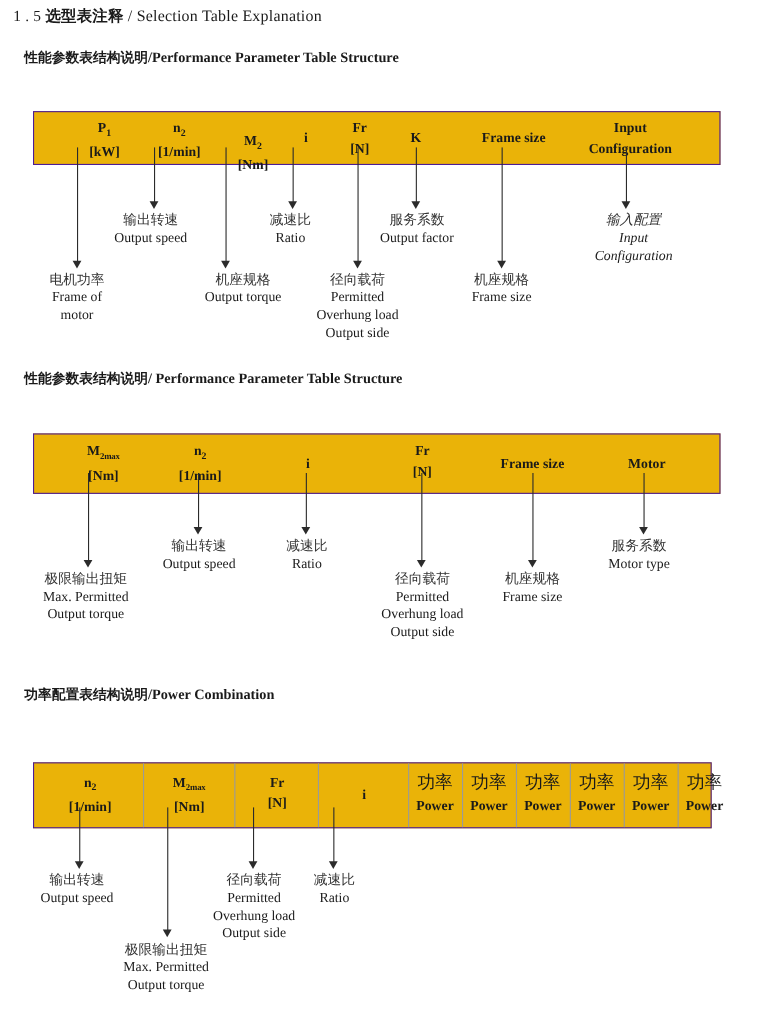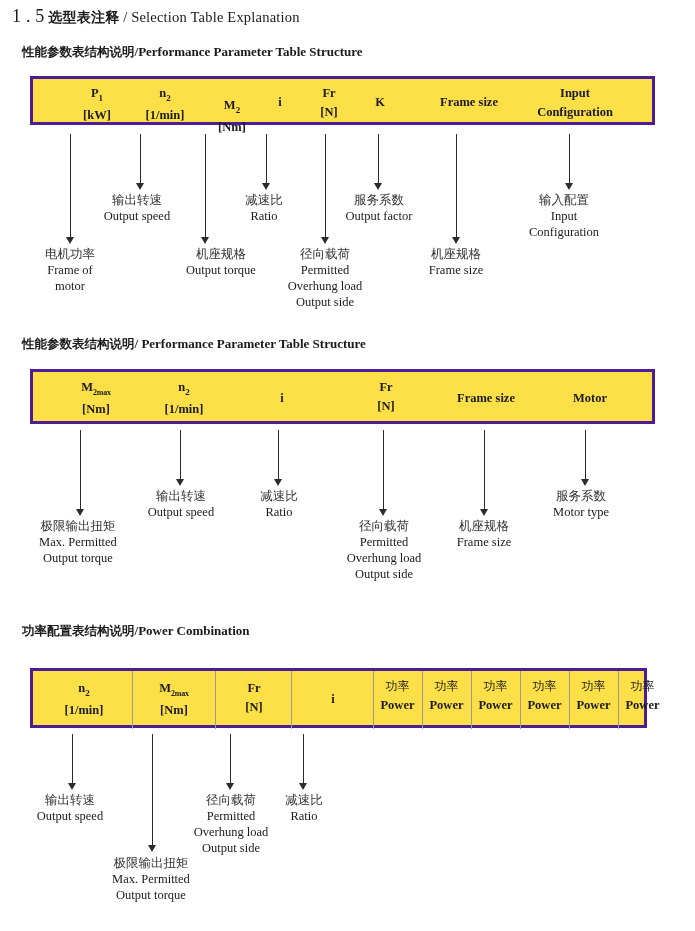--- a/index.html
+++ b/index.html
@@ -24,42 +24,43 @@
     top: 6px;
     font-size: 14.5px;
     letter-spacing: .2px;
     white-space: nowrap;
   }
   .doc-title .cn {
     font-family: "DejaVu Sans", "Liberation Sans", sans-serif;
     font-weight: bold;
     font-size: 14px;
   }
-  .doc-title .num { font-size: 18px; }
+  .doc-title .num { font-size: 14px; }
   .doc-title .en { font-size: 14.5px; }
 
   .sec-head {
     font-size: 13px;
     white-space: nowrap;
   }
   .sec-head .cn {
     font-family: "DejaVu Sans", "Liberation Sans", sans-serif;
     font-weight: bold;
     font-size: 12.5px;
   }
   .sec-head .en {
     font-weight: bold;
     font-size: 13px;
   }
 
   
   .tbl {
-    background: #fde047;
-    border: 3px solid #4c1d95;
+    background: #eab308;
+    border: 1px solid #4c1d95;
     box-sizing: border-box;
+    margin-top: 25px;
   }
   .cell {
     position: absolute;
     text-align: center;
     font-weight: bold;
     font-size: 12.5px;
     line-height: 1.05;
     white-space: nowrap;
   }
   .cell .sub {
@@ -70,21 +71,21 @@
   .cell .sub2 {
     font-size: 8px;
     vertical-align: sub;
     font-weight: bold;
     letter-spacing: -0.2px;
   }
   .cell .l2 { display: block; margin-top: 6px; }
   .cell-cn {
     font-family: "DejaVu Sans", "Liberation Sans", sans-serif;
     font-weight: normal;
-    font-size: 12px;
+    font-size: 16px;
   }
   .vdiv {
     position: absolute;
     width: 1px;
     background: #9a9a9a;
   }
 
   
   .arrow {
     position: absolute;
@@ -231,21 +232,21 @@
   <span class="en">Output side</span>
 </div>
 <div class="note" style="left:325px; top:192px; width:108px;">
   <span class="cn">服务系数</span>
   <span class="en">Output factor</span>
 </div>
 <div class="note" style="left:404px; top:246px; width:104px;">
   <span class="cn">机座规格</span>
   <span class="en">Frame size</span>
 </div>
-<div class="note" style="left:504px; top:192px; width:120px;">
+<div class="note" style="left:516px; top:192px; width:120px;font-style:italic;">
   <span class="cn">输入配置</span>
   <span class="en">Input</span>
   <span class="en">Configuration</span>
 </div>
 
 <div class="abs sec-head" style="left:22px; top:336px;">
   <span class="cn">性能参数表结构说明</span><span class="en">/</span> <span class="en">Performance Parameter Table Structure</span>
 </div>
 
 <div class="abs tbl" id="tbl2" style="left:30px; top:369px; width:625px; height:55px;">

